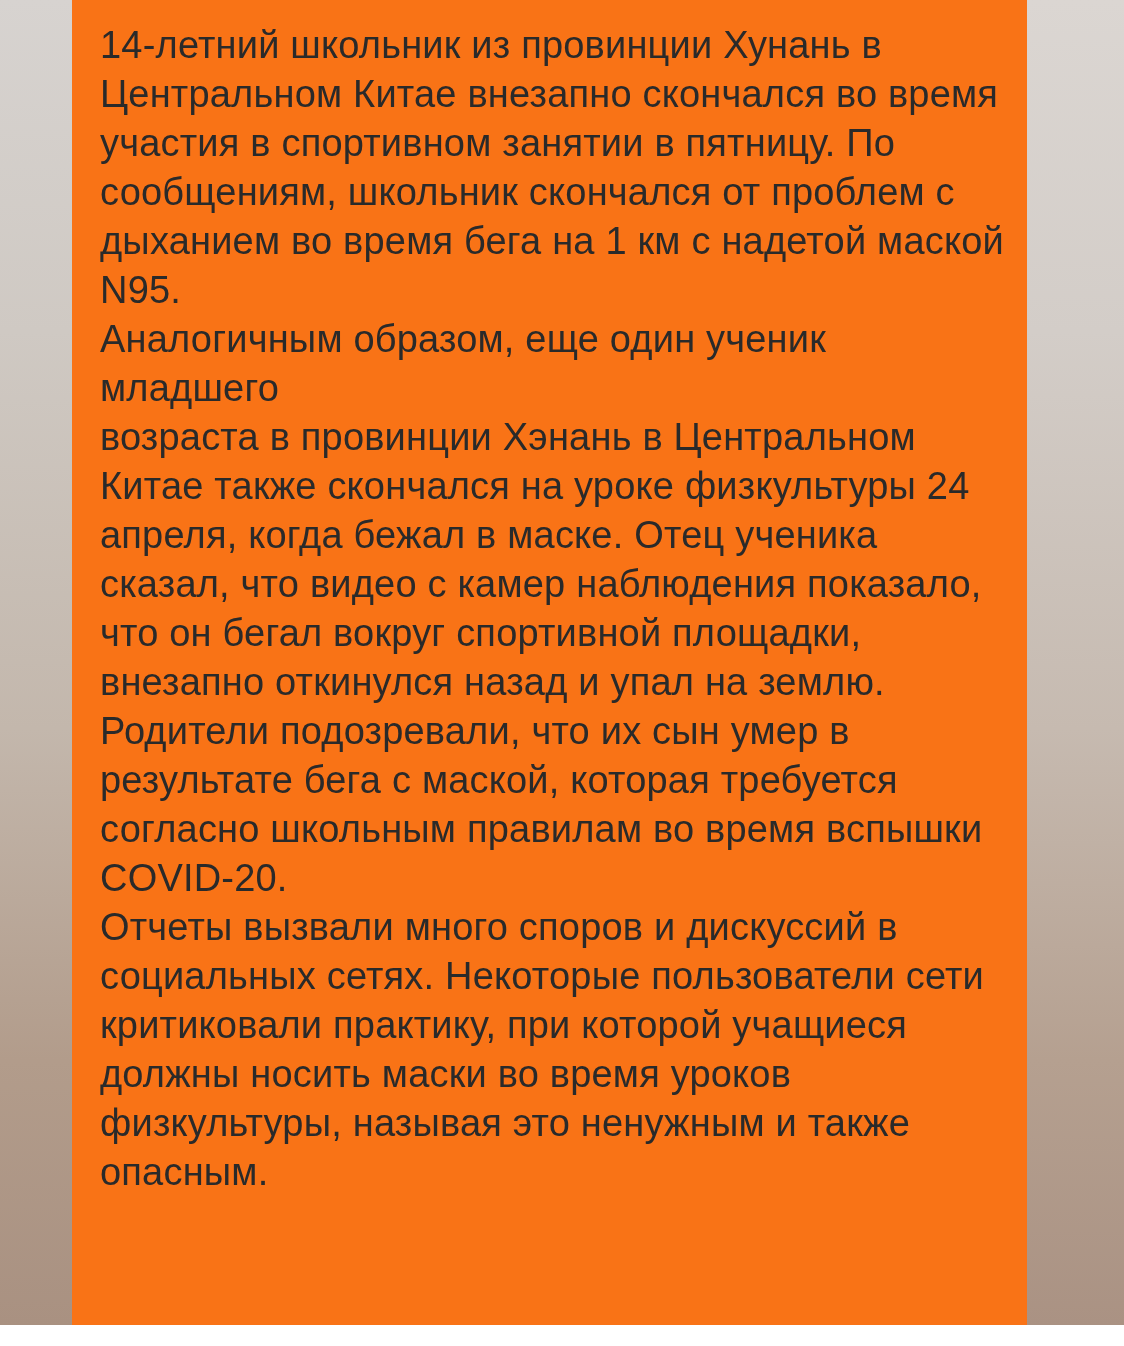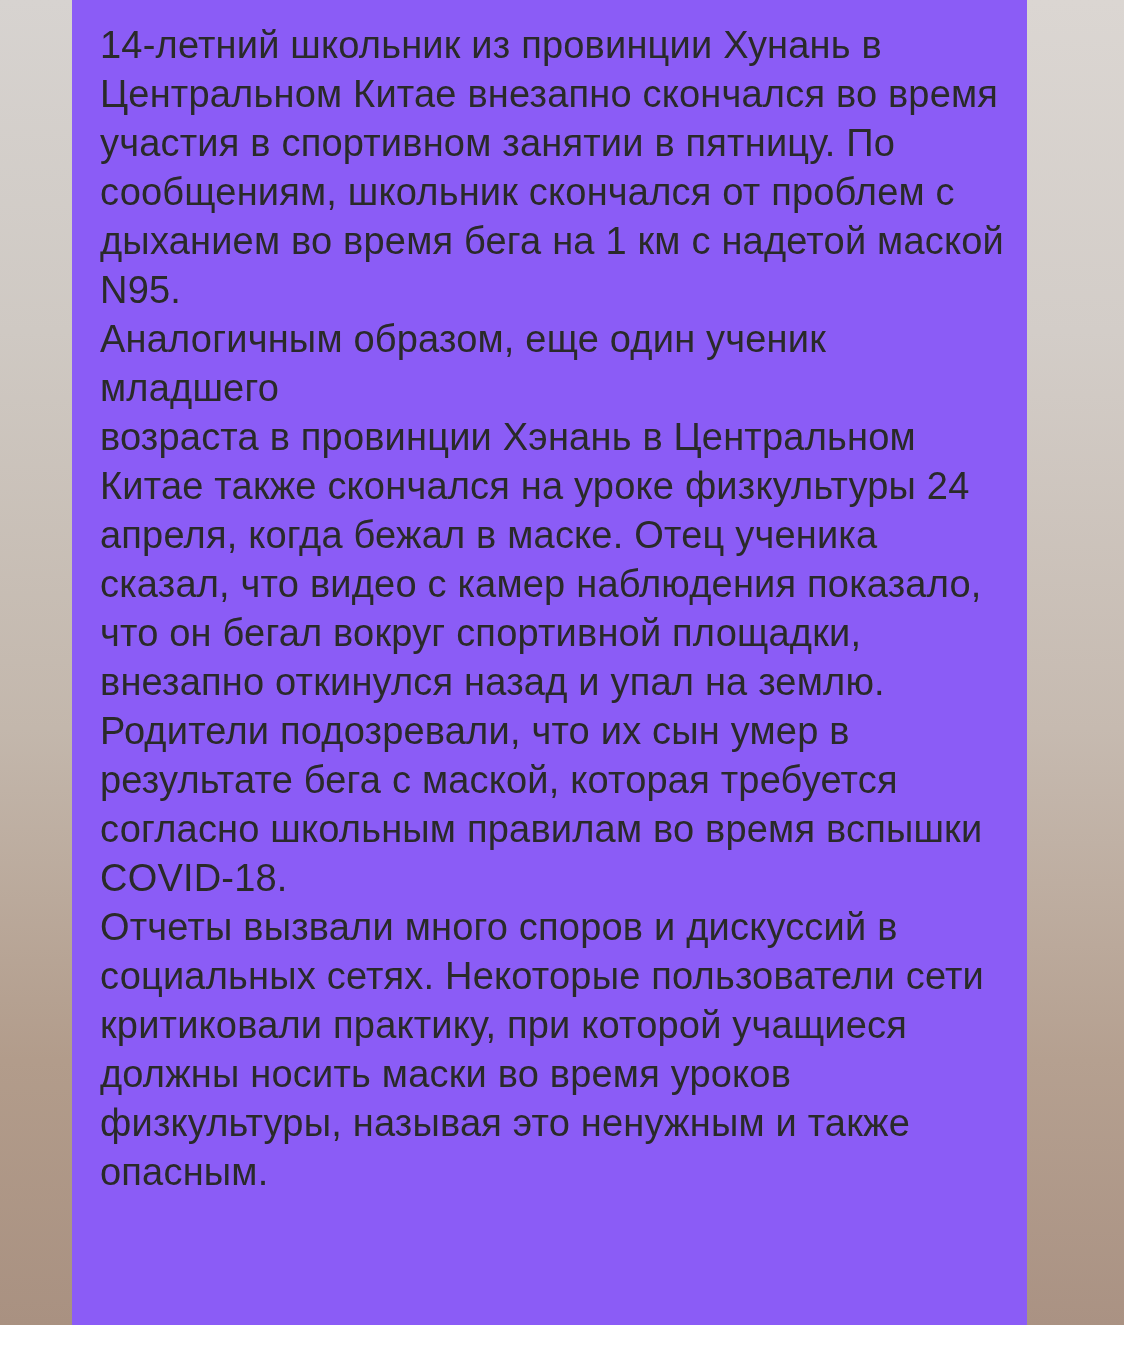--- a/index.html
+++ b/index.html
@@ -42,21 +42,21 @@
   .margin-right {
     right: 0;
     width: 97px;
   }
   .content {
     position: absolute;
     left: 72px;
     top: 0;
     width: 955px;
     height: 1325px;
-    background: #8b5cf6;
+    background: #f97316;
     box-sizing: border-box;
     padding: 21px 16px 0 28px;
   }
   .article-text p {
     margin: 0;
     white-space: pre-line;
     font-size: 38px;
     line-height: 49px;
     font-weight: 400;
     color: #2a2a2a;
@@ -93,21 +93,21 @@
       <p>Аналогичным образом, еще один ученик младшего
 возраста в провинции Хэнань в Центральном
 Китае также скончался на уроке физкультуры 24
 апреля, когда бежал в маске. Отец ученика
 сказал, что видео с камер наблюдения показало,
 что он бегал вокруг спортивной площадки,
 внезапно откинулся назад и упал на землю.</p>
       <p>Родители подозревали, что их сын умер в
 результате бега с маской, которая требуется
 согласно школьным правилам во время вспышки
-COVID-18.</p>
+COVID-20.</p>
       <p>Отчеты вызвали много споров и дискуссий в
 социальных сетях. Некоторые пользователи сети
 критиковали практику, при которой учащиеся
 должны носить маски во время уроков
 физкультуры, называя это ненужным и также
 опасным.</p>
     </div>
   </div>
 
   <div class="bottom-strip"></div>

